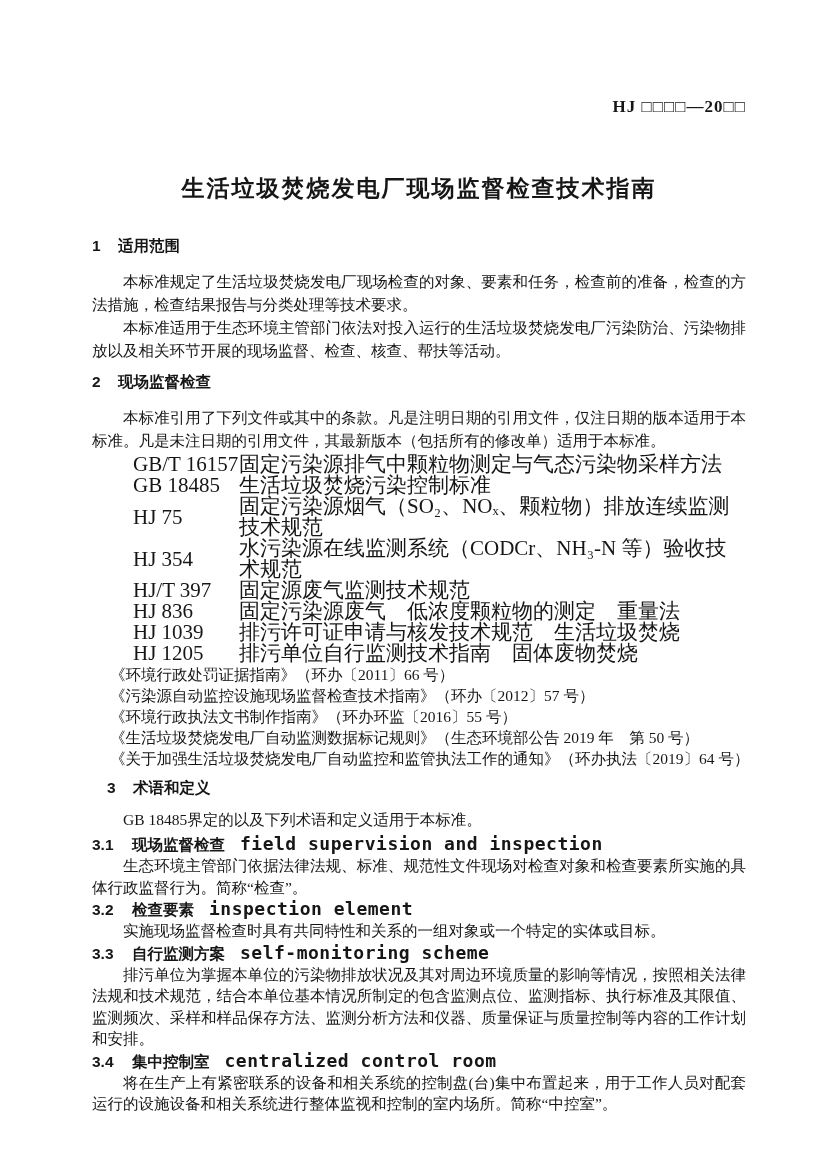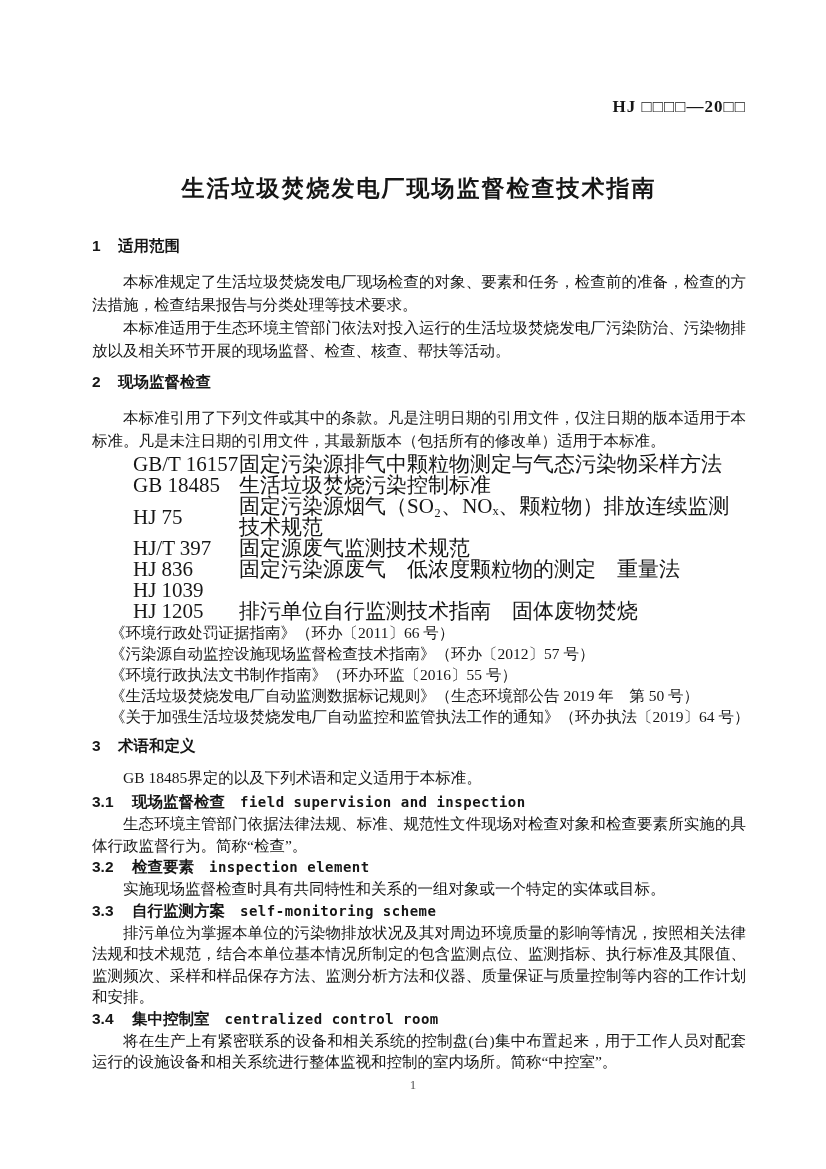--- a/index.html
+++ b/index.html
@@ -40,21 +40,21 @@
   }
   .sec-heading {
     font-family: "Liberation Sans", "DejaVu Sans", sans-serif;
     font-weight: bold;
     font-size: 15.5px;
     line-height: 21px;
   }
   .sec-heading .sec-num { display: inline-block; min-width: 26px; }
   #sec1 .sec-heading { margin-top: 32px; margin-bottom: 14px; }
   #sec2 .sec-heading { margin-top: 9px;  margin-bottom: 14px; }
-  #sec3 .sec-heading { margin-top: 8px;  margin-bottom: 10px; }
+  #sec3 .sec-heading { margin-top: 8px;  margin-bottom: 10px; margin-left: 15px; }
   .body-para {
     font-size: 15.5px;
     line-height: 23px;
     text-align: justify;
     text-indent: 2em;
   }
   .ref-list { margin-top: 2px; }
   .ref-row {
     display: flex;
     padding-left: 41px;
@@ -75,21 +75,21 @@
   .term-head {
     font-size: 15.5px;
     line-height: 21px;
     font-family: "Liberation Sans", "DejaVu Sans", sans-serif;
     font-weight: bold;
   }
   .term-num { display: inline-block; min-width: 40px; font-weight: bold; }
   .term-en {
     margin-left: 15px;
     font-family: "DejaVu Sans Mono", "Liberation Mono", monospace;
-    font-size: 14px;
+    font-size: 18px;
     letter-spacing: 0.5px;
   }
   .term-def {
     font-size: 15.5px;
     line-height: 21.5px;
     text-align: justify;
     text-indent: 2em;
     font-family: "Liberation Serif", "DejaVu Serif", serif;
     font-weight: normal;
   }
@@ -135,29 +135,34 @@
           </div>
         <div class="ref-row">
             <span class="ref-code">GB 18485</span>
             <span class="ref-title">生活垃圾焚烧污染控制标准</span>
           </div>
         <div class="ref-row">
             <span class="ref-code">HJ 75</span>
             <span class="ref-title">固定污染源烟气（SO₂、NOₓ、颗粒物）排放连续监测技术规范</span>
           </div>
         <div class="ref-row">
+            <span class="ref-code">HJ 354</span>
+            <span class="ref-title">水污染源在线监测系统（CODCr、NH₃-N 等）验收技术规范</span>
+          </div>
+        <div class="ref-row">
             <span class="ref-code">HJ/T 397</span>
             <span class="ref-title">固定源废气监测技术规范</span>
           </div>
         <div class="ref-row">
             <span class="ref-code">HJ 836</span>
             <span class="ref-title">固定污染源废气　低浓度颗粒物的测定　重量法</span>
           </div>
         <div class="ref-row">
             <span class="ref-code">HJ 1039</span>
+            <span class="ref-title">排污许可证申请与核发技术规范　生活垃圾焚烧</span>
           </div>
         <div class="ref-row">
             <span class="ref-code">HJ 1205</span>
             <span class="ref-title">排污单位自行监测技术指南　固体废物焚烧</span>
           </div>
       </div>
 
       <div>
         <div class="doc-row">《环境行政处罚证据指南》（环办〔2011〕66 号）</div>
         <div class="doc-row">《污染源自动监控设施现场监督检查技术指南》（环办〔2012〕57 号）</div>

